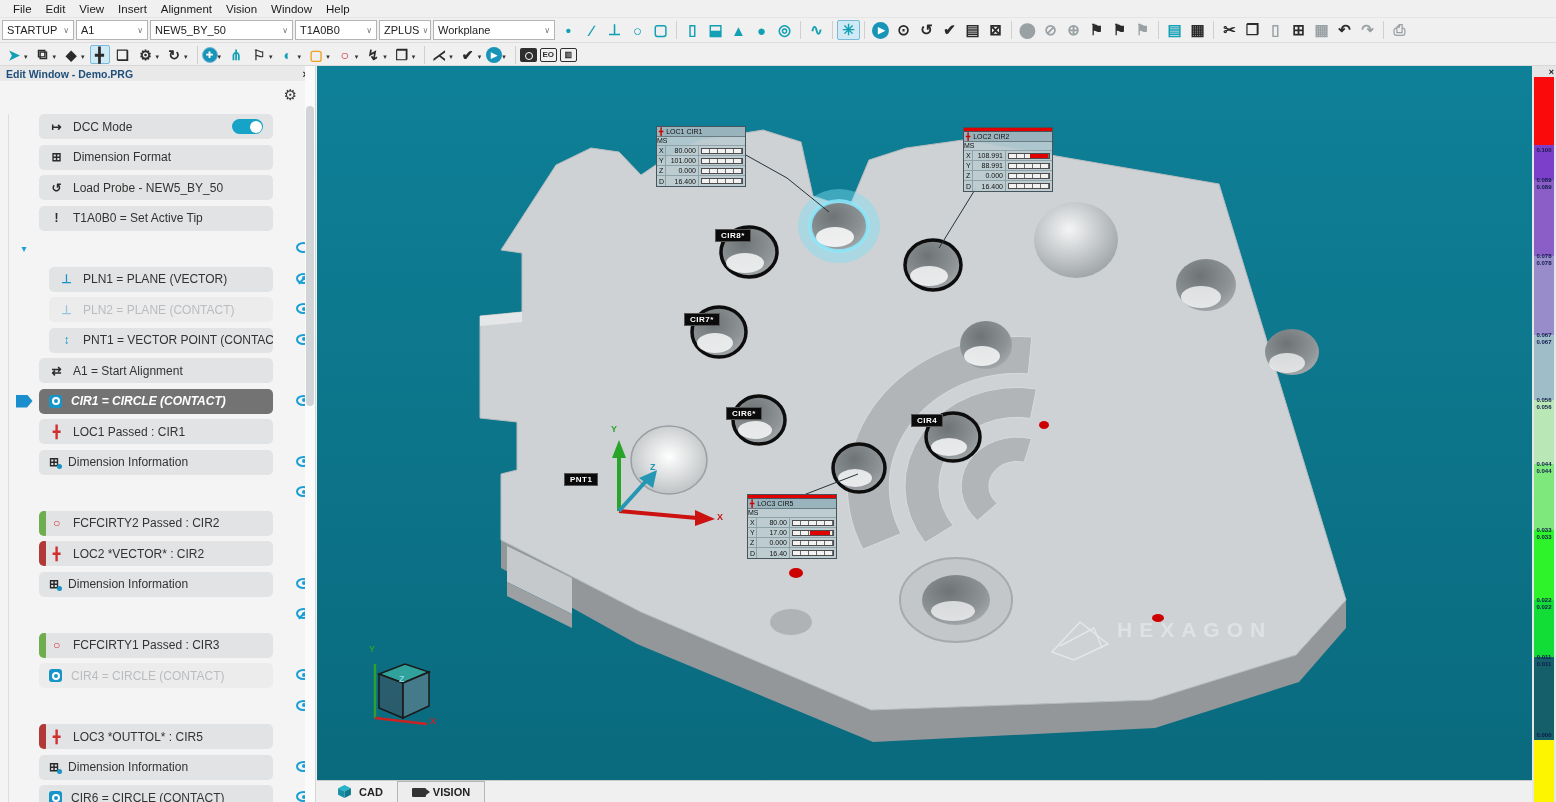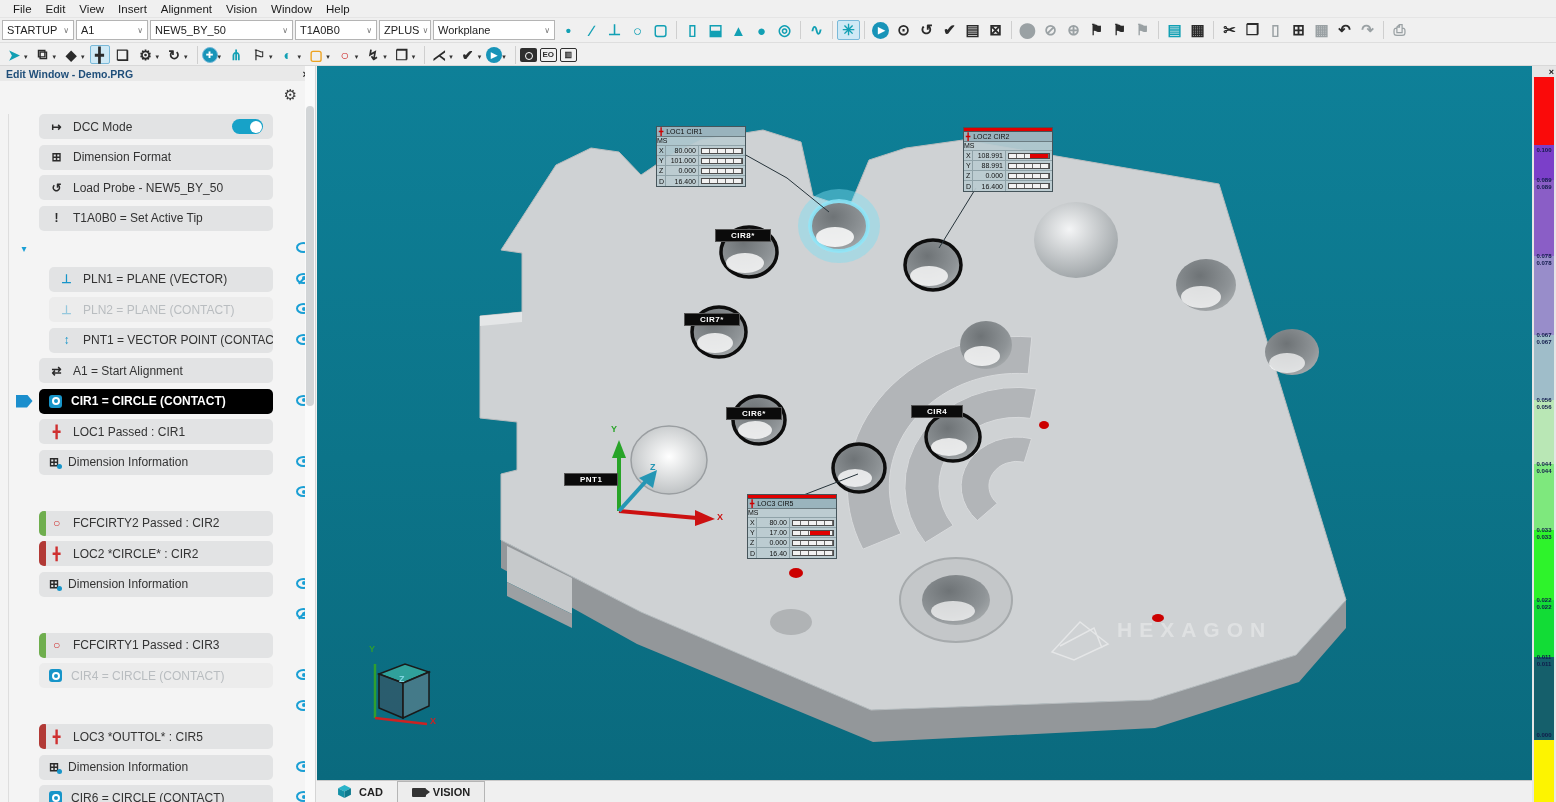--- a/index.html
+++ b/index.html
@@ -54,21 +54,21 @@
   .sb-row { position:relative; height:25px; margin-bottom:5.5px; }
   .gutter { position:absolute; left:0; top:0; width:30px; height:25px; display:flex;
             align-items:center; justify-content:center; }
   .marker-expand { color:#1a9fd4; font-size:10px; }
   .marker-current { width:17px; height:13px; background:#1b8ecd;
                     clip-path:polygon(0 0,68% 0,100% 50%,68% 100%,0 100%); }
   .pill { position:absolute; left:30px; right:16px; top:0; bottom:0; background:#e2e3e4;
           border-radius:5px; display:flex; align-items:center; gap:9px; padding:0 10px;
           font-size:12px; color:#333; white-space:nowrap; overflow:hidden; }
   .sb-row.indent .pill { left:40px; }
-  .sb-row.selected .pill { background:#000000; color:#fff; font-weight:bold; }
+  .sb-row.selected .pill { background:#737373; color:#fff; font-weight:bold;font-style:italic; }
   .sb-row.disabled .pill { background:#ececec; color:#b9bdc0; }
   .sb-row.disabled .pill .sicon { opacity:.4; }
   .vbar { position:absolute; left:-2px; top:-2px; bottom:-2px; width:9px; border-radius:4px; }
   .vbar.green { background:#6fae4e; } .vbar.red { background:#b23a36; }
   .sicon { width:15px; display:flex; align-items:center; justify-content:center;
            font-size:12px; font-weight:bold; color:#2b2b2b; flex:none; }
   .sicon.teal { color:#1795c9; } .sicon.red { color:#cf3030; }
   .icn-folder { width:13px; height:9px; background:#3a3a3a; border-radius:1px; position:relative; }
   .icn-folder::before { content:""; position:absolute; top:-3px; left:0; width:6px; height:3px;
                         background:#3a3a3a; border-radius:1px 1px 0 0; }
@@ -88,21 +88,21 @@
   .eye.off::before { content:""; position:absolute; left:5px; top:-4px; width:2px; height:15px;
                      background:#1a9fd4; transform:rotate(45deg); }
   .sb-track { position:absolute; right:0; top:0; width:10px; bottom:0; background:#fafafa; }
   .sb-thumb { position:absolute; right:1px; top:40px; width:8px; height:300px; background:#d2d5d7; border-radius:4px; }
 
   
   .cad { position:absolute; left:317px; top:66px; right:24px; bottom:22px;
          background:linear-gradient(180deg,#0e8098 0%,#0c7489 55%,#0a6a7e 100%); overflow:hidden; }
   .cad svg.part { position:absolute; left:0; top:0; }
   .flabel { position:absolute; background:#0b0b0b; color:#fff; font-size:8px; font-weight:bold;
-            padding:1px 15px; border:1px solid #555; letter-spacing:.5px; }
+            padding:1px 5px; border:1px solid #555; letter-spacing:.5px; }
   .axlabel { position:absolute; font-size:9px; font-weight:bold; }
   .hexlogo { position:absolute; font-size:21px; font-weight:bold; letter-spacing:7px;
              color:rgba(255,255,255,.34); }
 
   
   .callout { position:absolute; width:90px; background:rgba(186,203,209,.93);
              border:1px solid #46555b; font-size:7px; color:#111; }
   .co-red { height:4px; background:#e00000; border-bottom:1px solid #46555b; }
   .co-title { display:flex; align-items:center; gap:3px; height:10px;
               background:rgba(152,178,188,.95); border-bottom:1px solid #6b7c82; padding:0 2px; }
@@ -433,21 +433,21 @@
             <div class="vbar green"></div>
             <div class="sicon red">○</div>
             <div>FCFCIRTY2 Passed : CIR2</div>
           </div>
         </div>
         <div class="sb-row">
           <div class="gutter"></div>
           <div class="pill">
             <div class="vbar red"></div>
             <div class="sicon red">╋</div>
-            <div>LOC2 *CIRCLE* : CIR2</div>
+            <div>LOC2 *VECTOR* : CIR2</div>
           </div>
         </div>
         <div class="sb-row">
           <div class="gutter"></div>
           <div class="pill">
             <div class="icn-dim">⊞</div>
             <div>Dimension Information</div>
           </div>
           <div class="eyewrap">
             <div class="eye"></div>
@@ -710,21 +710,21 @@
           </div>
           <div class="co-row">
             <div class="co-ax">D</div>
             <div class="co-val">16.40</div>
             <div class="co-tol"></div>
           </div>
         </div>
         <div class="flabel" style="left: 398px; top: 163px;">CIR8*</div>
         <div class="flabel" style="left: 367px; top: 247px;">CIR7*</div>
         <div class="flabel" style="left: 409px; top: 341px;">CIR6*</div>
-        <div class="flabel" style="left: 594px; top: 339px;">CIR4</div>
+        <div class="flabel" style="left: 594px; top: 348px;">CIR4</div>
         <div class="flabel" style="left: 247px; top: 407px;">PNT1</div>
         <div class="axlabel" style="left: 294px; top: 358px; color: rgb(40, 164, 40);">Y</div>
         <div class="axlabel" style="left: 400px; top: 446px; color: rgb(204, 17, 17);">X</div>
         <div class="axlabel" style="left: 333px; top: 396px; color: rgb(37, 150, 180);">Z</div>
         <div class="axlabel" style="left: 52px; top: 578px; color: rgb(47, 159, 47);">Y</div>
         <div class="axlabel" style="left: 113px; top: 650px; color: rgb(204, 34, 34);">X</div>
         <div class="axlabel" style="left: 82px; top: 608px; color: rgb(127, 212, 224);">Z</div>
       </div>
   </div>
 

